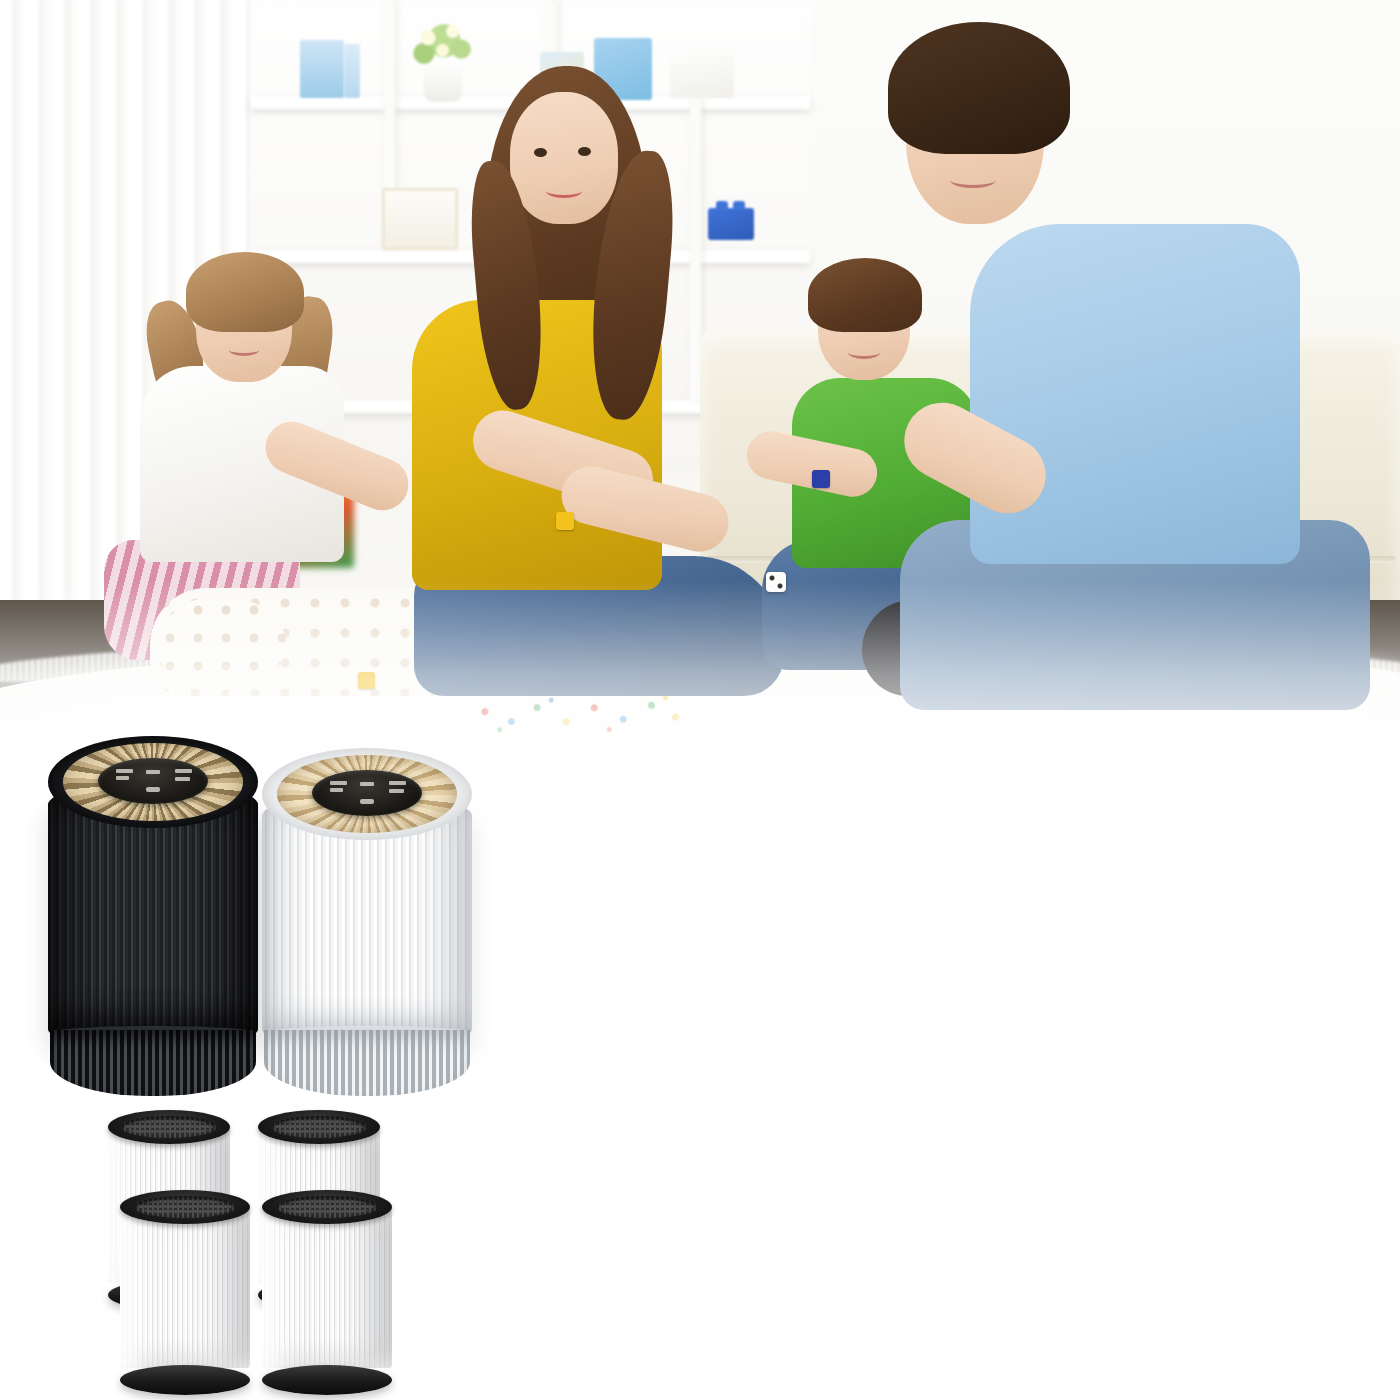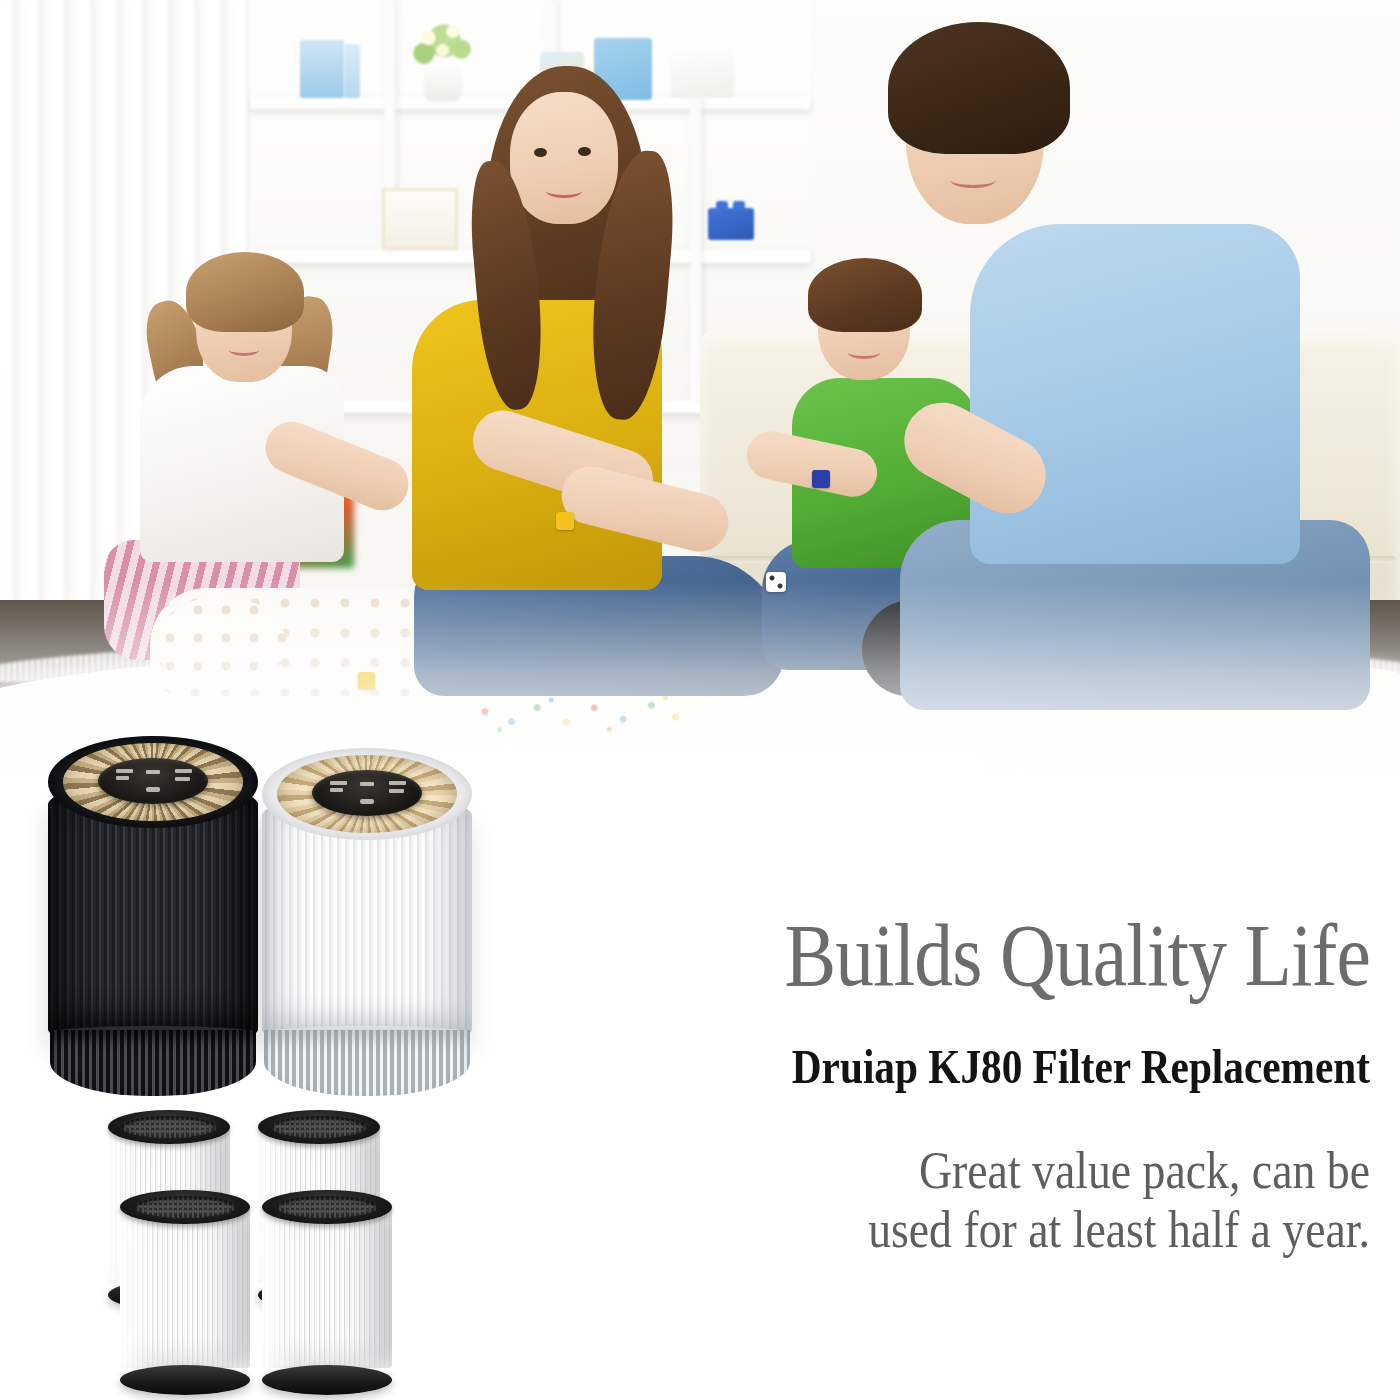--- a/index.html
+++ b/index.html
@@ -526,22 +526,14 @@
   </div>
 
   <div class="filt" style="left:262px; top:1190px; width:130px; height:205px; z-index:73;">
     <div class="filt-body"></div>
     <div class="filt-cap-bot"></div>
     <div class="filt-cap-top"></div>
     <div class="filt-cap-inner"></div>
     <div class="filt-mesh"></div>
   </div>
 
-  <div class="textcol">
-    <div class="headline">Builds Quality Life</div>
-    <div class="product-name">Druiap KJ80 Filter Replacement</div>
-    <div class="tagline">
-      <span>Great value pack, can be</span>
-      <span>used for at least half a year.</span>
-    </div>
-  </div>
 
 </div>
 
 </body></html>

